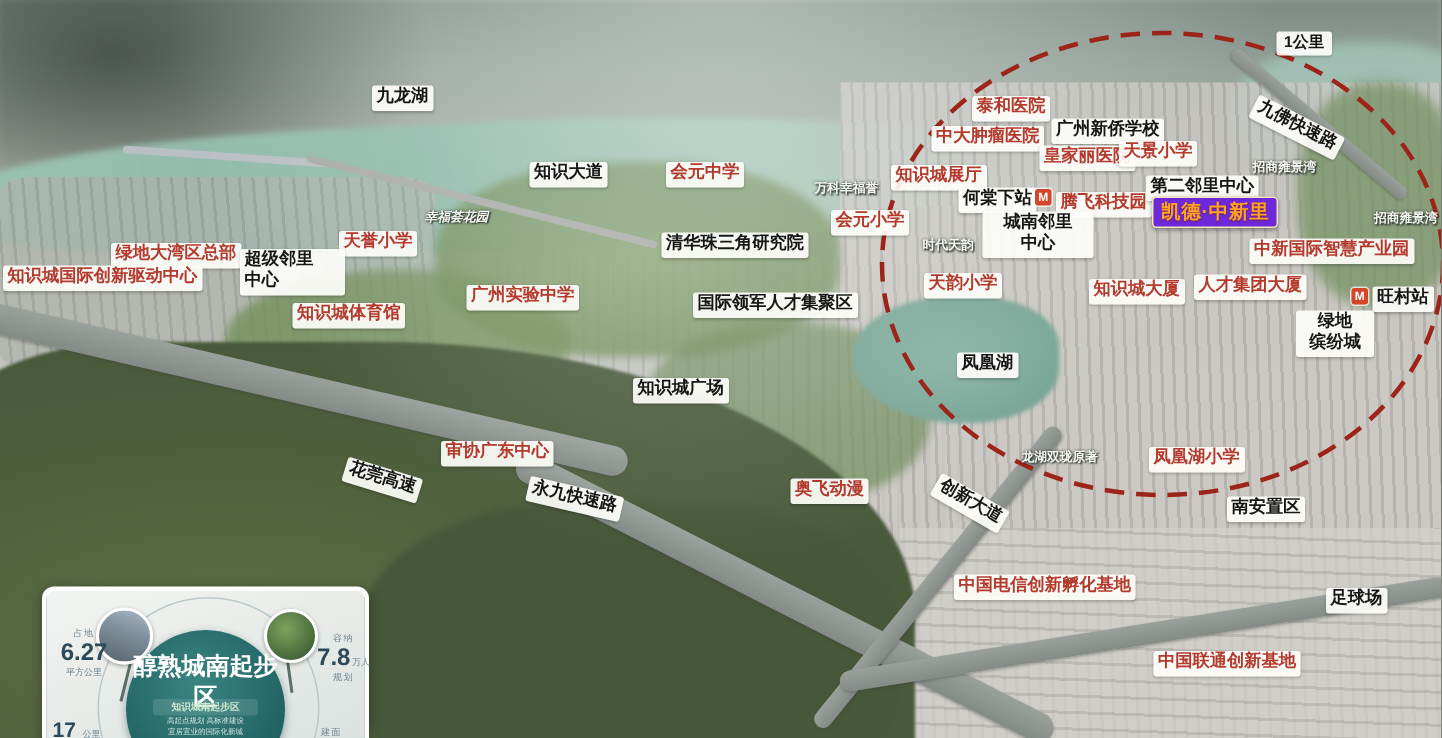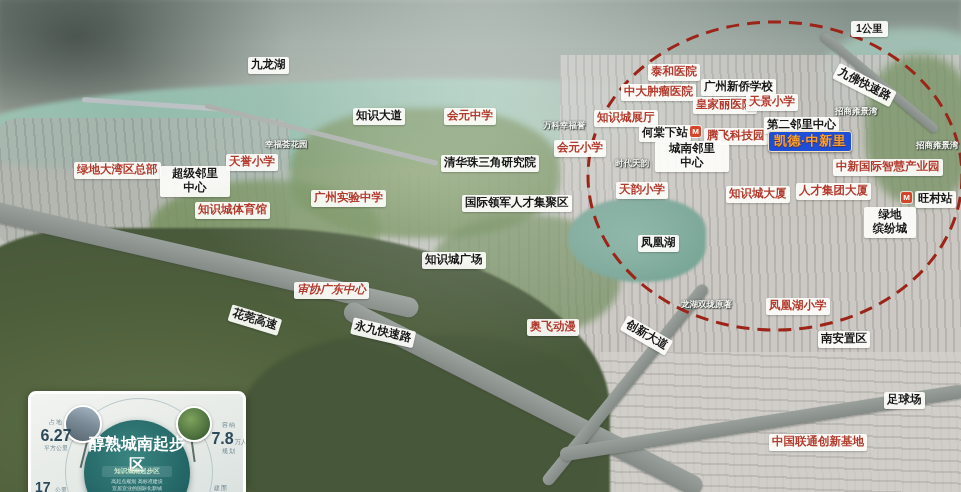--- a/index.html
+++ b/index.html
@@ -37,21 +37,21 @@
   
   #circle-layer{position:absolute;left:0;top:0;width:961px;height:492px;pointer-events:none;}
   
   #labels{position:absolute;left:0;top:0;width:961px;height:492px;}
   .lbl{position:absolute;white-space:pre-line;line-height:1.2;transform-origin:left center;}
   .lbl.red,.lbl.black,.lbl.road,.lbl.scale{background:rgba(253,253,250,.93);border-radius:2px;padding:1px 3px 2px;box-shadow:0 1px 2px rgba(0,0,0,.22);font-weight:700;font-size:11.5px;}
   .lbl.red{color:#b33a2d;}
   .lbl.black,.lbl.road,.lbl.scale{color:#161616;}
   .lbl.scale{font-size:10.5px;padding:1px 5px 2px;}
   .lbl.estate{color:#f4f6f2;font-size:8.5px;font-weight:700;text-shadow:0 0 2px rgba(40,45,40,.95),1px 1px 1px rgba(40,45,40,.8);}
-  .lbl.featured{background:#1d4ed8;border:1px solid #f4e2bd;border-radius:3px;color:#ffa126;font-weight:800;font-size:13px;letter-spacing:.5px;padding:1px 5px 2px;text-shadow:0 1px 1px rgba(110,30,0,.7);box-shadow:0 1px 3px rgba(0,0,0,.4);}
+  .lbl.featured{background:#6d28d9;border:1px solid #f4e2bd;border-radius:3px;color:#ffa126;font-weight:800;font-size:13px;letter-spacing:.5px;padding:1px 5px 2px;text-shadow:0 1px 1px rgba(110,30,0,.7);box-shadow:0 1px 3px rgba(0,0,0,.4);}
   .metro{position:absolute;width:11px;height:11px;background:#d4452a;border-radius:2px;color:#fff;font-size:8px;font-weight:800;line-height:11px;text-align:center;box-shadow:0 0 0 1px rgba(255,255,255,.7);}
   
   #map-title{position:absolute;left:20px;top:10px;font-size:45px;font-weight:900;color:#fdfdfd;letter-spacing:6px;text-shadow:2px 2px 4px rgba(20,25,20,.6),0 0 12px rgba(0,0,0,.3);}
   
   #panel{position:absolute;left:28px;top:391px;width:212px;height:130px;background:linear-gradient(160deg,#f2f4f1 0%,#e4e9e6 55%,#d5dedb 100%);border:3px solid #fff;border-radius:8px;box-shadow:0 2px 8px rgba(0,0,0,.35);}
   #panel .ring{position:absolute;left:34px;top:4px;width:146px;height:146px;border:1.5px solid #b9c8c9;border-radius:50%;}
   #panel .pcircle{position:absolute;left:53px;top:26px;width:106px;height:106px;border-radius:50%;background:radial-gradient(circle at 45% 35%,#3a8582,#1f5f60 75%);box-shadow:0 2px 6px rgba(30,70,70,.45);}
   .ph{position:absolute;left:0;top:14px;width:106px;text-align:center;color:#fff;font-weight:800;font-size:16px;}
   .ps{position:absolute;left:-17px;top:27px;width:140px;text-align:center;color:#fff;font-weight:800;font-size:13px;letter-spacing:.5px;text-shadow:0 0 3px #225a57,1px 1px 0 rgba(30,80,76,.9);}
   .pchip{position:absolute;left:18px;top:46px;width:70px;text-align:center;color:#cfe9cf;font-size:6.5px;font-weight:700;background:rgba(255,255,255,.12);border-radius:2px;padding:1px 0;}
@@ -108,43 +108,45 @@
   <div class="bg" id="haze"></div>
 
   <div id="circle-layer">
     <svg width="961" height="492" viewBox="0 0 961 492">
       <ellipse id="radius-ellipse" fill="none" stroke-width="3" stroke-dasharray="13 8" cx="775" cy="176" rx="187" ry="154" stroke="#9c2418"></ellipse>
     </svg>
   </div>
 
   <div id="labels">
       <div class="lbl black" style="left: 248px; top: 57px;">九龙湖</div>
-      <div class="lbl estate" style="left: 265px; top: 139px;">幸福荟花园</div>
+      <div class="lbl estate" style="left: 283px; top: 139px; font-style: italic;">幸福荟花园</div>
       <div class="lbl red" style="left: 226px; top: 154px;">天誉小学</div>
       <div class="lbl red" style="left: 74px; top: 162px;">绿地大湾区总部</div>
-      <div class="lbl black" style="left: 160px; top: 166px; width: 64px; text-align: center;">超级邻里
+      <div class="lbl red" style="left: 2px; top: 177px;">知识城国际创新驱动中心</div>
+      <div class="lbl black" style="left: 160px; top: 166px; width: 64px; text-align: left;">超级邻里
 中心</div>
       <div class="lbl red" style="left: 195px; top: 202px;">知识城体育馆</div>
       <div class="lbl red" style="left: 311px; top: 190px;">广州实验中学</div>
       <div class="lbl black" style="left: 353px; top: 108px;">知识大道</div>
       <div class="lbl red" style="left: 444px; top: 108px;">会元中学</div>
       <div class="lbl estate" style="left: 543px; top: 120px;">万科幸福誉</div>
       <div class="lbl red" style="left: 554px; top: 140px;">会元小学</div>
       <div class="lbl black" style="left: 441px; top: 155px;">清华珠三角研究院</div>
       <div class="lbl black" style="left: 449px; top: 195px; margin-left: 13px;">国际领军人才集聚区</div>
-      <div class="lbl red" style="left: 294px; top: 282px; font-style: italic;">审协广东中心</div>
+      <div class="lbl red" style="left: 294px; top: 294px;">审协广东中心</div>
       <div class="lbl black" style="left: 422px; top: 252px;">知识城广场</div>
       <div class="lbl road" style="left: 352px; top: 317px; transform: rotate(13deg);">永九快速路</div>
       <div class="lbl road" style="left: 230px; top: 304px; transform: rotate(17deg);">花莞高速</div>
       <div class="lbl red" style="left: 527px; top: 319px;">奥飞动漫</div>
       <div class="lbl road" style="left: 624px; top: 314px; transform: rotate(30deg);">创新大道</div>
       <div class="lbl black" style="left: 638px; top: 235px;">凤凰湖</div>
       <div class="lbl estate" style="left: 681px; top: 299px;">龙湖双珑原著</div>
       <div class="lbl red" style="left: 766px; top: 298px;">凤凰湖小学</div>
       <div class="lbl black" style="left: 818px; top: 331px;">南安置区</div>
+      <div class="lbl red" style="left: 636px; top: 383px;">中国电信创新孵化基地</div>
       <div class="lbl black" style="left: 884px; top: 392px;">足球场</div>
       <div class="lbl red" style="left: 769px; top: 434px;">中国联通创新基地</div>
       <div class="lbl red" style="left: 648px; top: 64px;">泰和医院</div>
       <div class="lbl red" style="left: 621px; top: 84px;">中大肿瘤医院</div>
       <div class="lbl black" style="left: 701px; top: 79px;">广州新侨学校</div>
       <div class="lbl red" style="left: 693px; top: 97px;">皇家丽医院</div>
       <div class="lbl red" style="left: 746px; top: 94px;">天景小学</div>
       <div class="lbl road" style="left: 836px; top: 62px; transform: rotate(27deg);">九佛快速路</div>
       <div class="lbl red" style="left: 594px; top: 110px;">知识城展厅</div>
       <div class="lbl black" style="left: 639px; top: 125px;">何棠下站</div>

